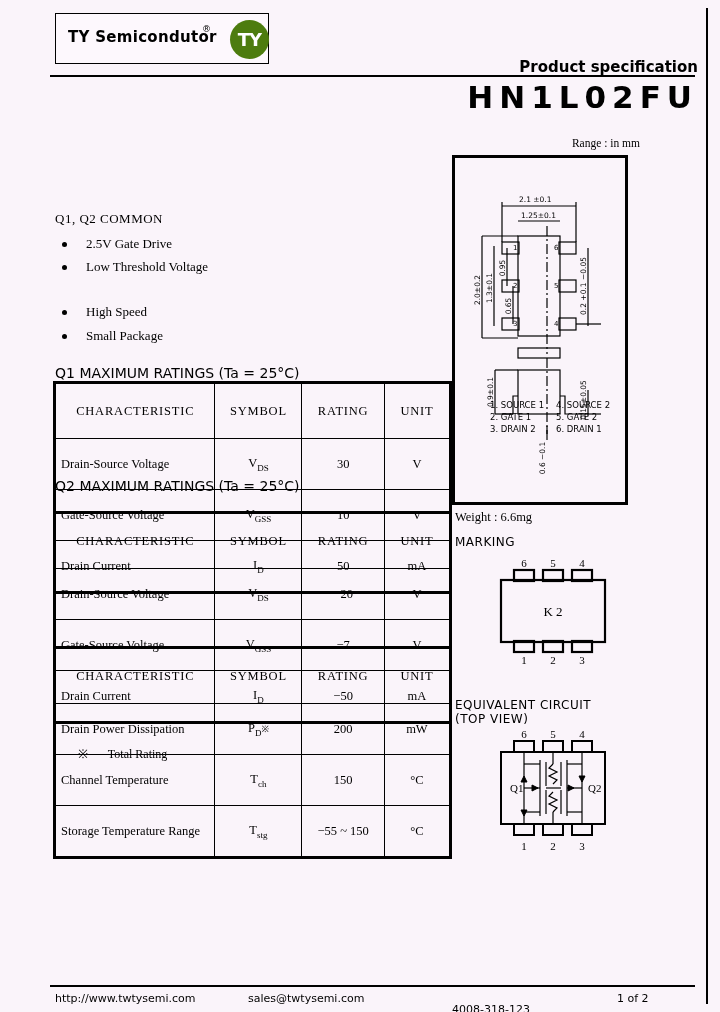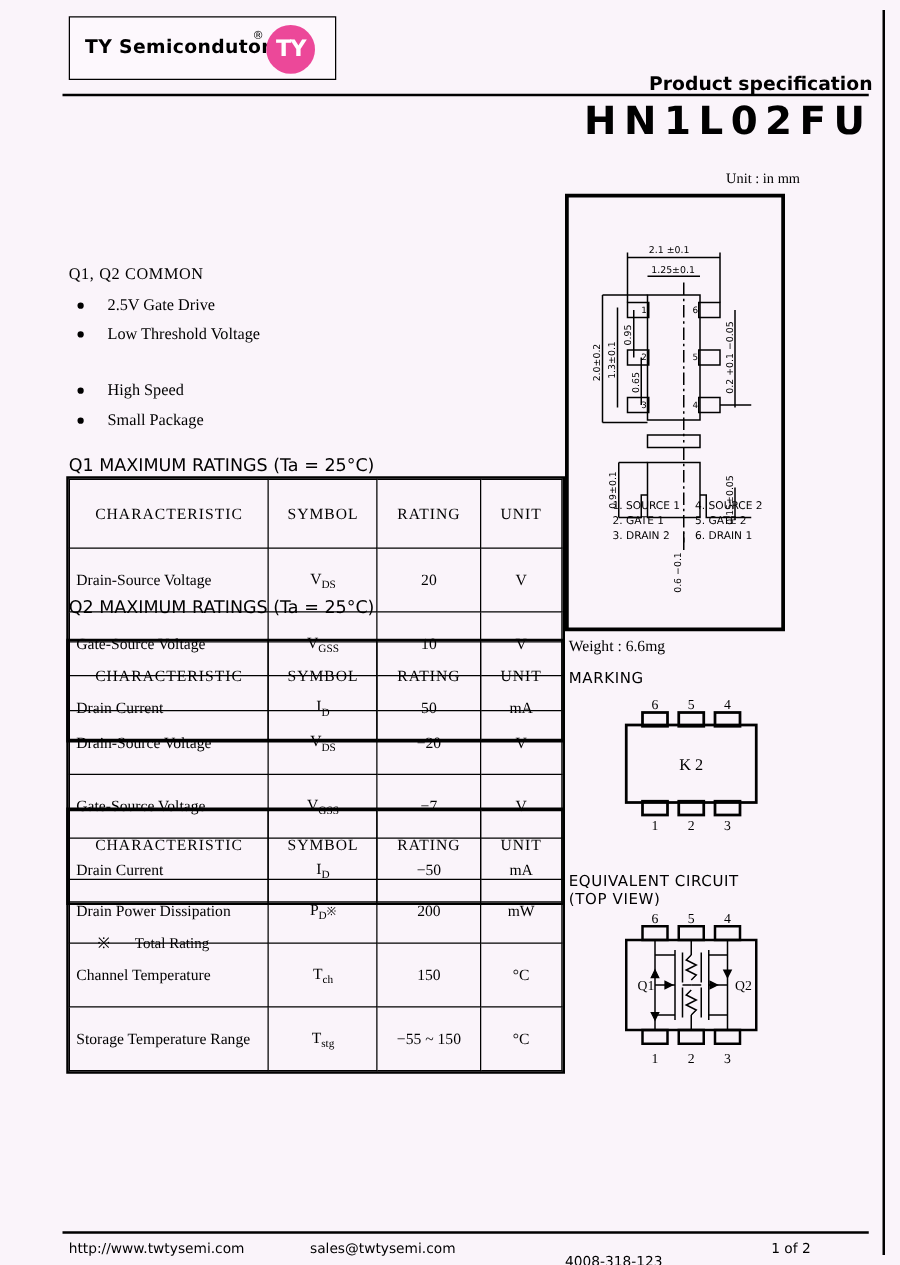--- a/index.html
+++ b/index.html
@@ -45,24 +45,24 @@
     white-space: nowrap;
   }
   .logo-reg {
     position: absolute;
     left: 146px; top: 10px;
     font-family: "DejaVu Sans", sans-serif;
     font-size: 9px;
   }
   .logo-circle {
     position: absolute;
-    left: 157px; top: 6px;
+    left: 174px; top: 6px;
     width: 39px; height: 39px;
     border-radius: 50%;
-    background: #ec4899;
+    background: #4d7c0f;
   }
   .logo-circle span {
     display: block;
     text-align: center;
     line-height: 39px;
     color: #ffffff;
     font-family: "DejaVu Sans", sans-serif;
     font-weight: bold;
     font-size: 18px;
     letter-spacing: -1px;
@@ -266,21 +266,21 @@
         <th style="width:205px;">CHARACTERISTIC</th>
         <th style="width:65px;">SYMBOL</th>
         <th style="width:70px;">RATING</th>
         <th style="width:55px;">UNIT</th>
       </tr>
     </thead>
     <tbody>
       <tr>
         <td class="char">Drain-Source Voltage</td>
         <td class="ctr"><span>V</span><sub>DS</sub></td>
-        <td class="ctr">20</td>
+        <td class="ctr">30</td>
         <td class="ctr">V</td>
       </tr>
       <tr>
         <td class="char">Gate-Source Voltage</td>
         <td class="ctr"><span>V</span><sub>GSS</sub></td>
         <td class="ctr">10</td>
         <td class="ctr">V</td>
       </tr>
       <tr>
         <td class="char">Drain Current</td>
@@ -353,21 +353,21 @@
       </tr>
     </tbody>
   </table>
 
   <div class="footnote">
     <span>※</span>
     <span class="gap"></span>
     <span>Total Rating</span>
   </div>
 
-  <div class="unit-label">Unit : in mm</div>
+  <div class="unit-label">Range : in mm</div>
   <div class="pkg-box">
     <svg class="pkg-svg" width="170" height="344" viewBox="0 0 170 344">
       <g stroke="#000" fill="none" stroke-width="1.2">
 
         <rect x="63" y="78" width="42" height="100"></rect>
 
         <rect x="47" y="84" width="17" height="12"></rect>
         <rect x="47" y="122" width="17" height="12"></rect>
         <rect x="47" y="160" width="17" height="12"></rect>
 

